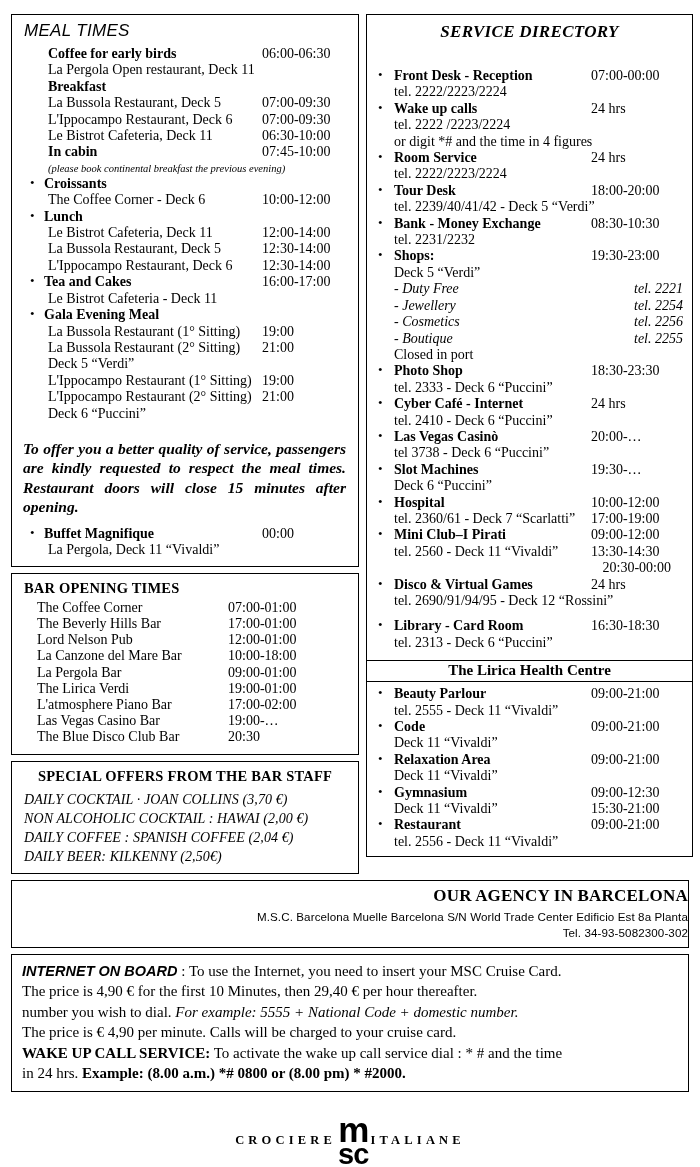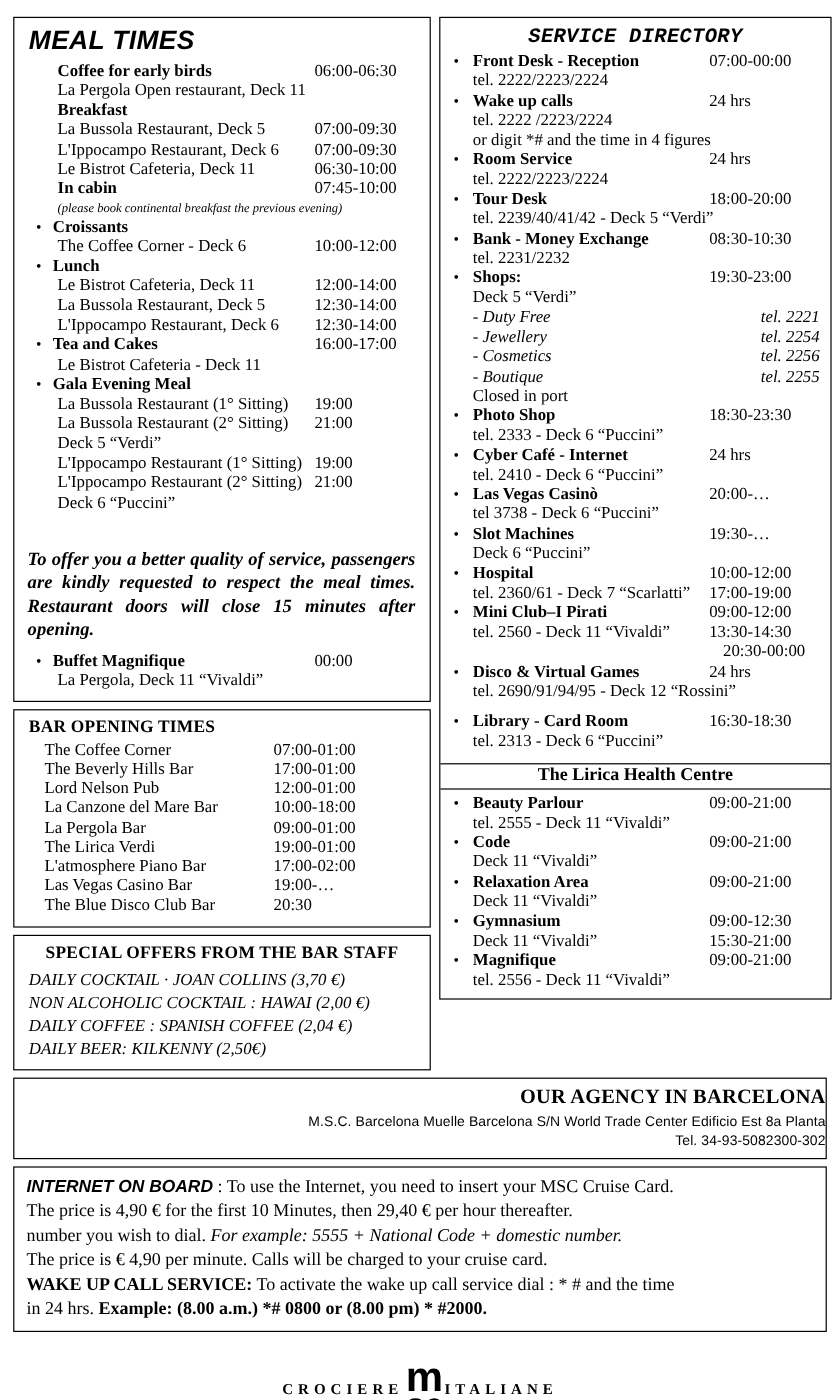--- a/index.html
+++ b/index.html
@@ -34,33 +34,33 @@
     border: 1.6px solid #000;
     box-sizing: border-box;
     background: #fff;
   }
   .mb6 { margin-bottom: 6px; }
 
   
   .sec-title-italic {
     font-family: "Liberation Sans", sans-serif;
     font-style: italic;
-    font-weight: bold;
-    font-size: 22px;
+    font-weight: normal;
+    font-size: 17px;
     letter-spacing: 0.3px;
     margin: 6px 0 5px 12px;
   }
   .sec-title-center {
-    font-family: Liberation Mono, monospace;
+    font-family: Liberation Serif, serif;
     font-style: italic;
     font-weight: bold;
     font-size: 17px;
     text-align: center;
     letter-spacing: 0.3px;
-    margin: 7px 0 3px 0;
+    margin: 7px 0 26px 0;
   }
   .sec-title-plain {
     font-family: "Liberation Serif", serif;
     font-weight: bold;
     font-size: 14.5px;
     margin: 6px 0 3px 12px;
     letter-spacing: 0.2px;
   }
   .sec-title-plain-center {
     font-family: "Liberation Serif", serif;
@@ -104,21 +104,21 @@
     line-height: 15px;
   }
 
   .notice {
     font-family: "Liberation Serif", serif;
     font-weight: bold;
     font-style: italic;
     font-size: 15.5px;
     line-height: 19.5px;
     text-align: justify;
-    margin: 22px 12px 9px 11px;
+    margin: 10px 12px 9px 11px;
   }
 
   
   .bar-body { padding: 0 10px 8px 10px; }
   .bar-body .rowline { padding-left: 15px; line-height: 16.2px; }
   .bar-body .rowline .tm { width: 120px; }
 
   
   .offers-body { padding: 0 10px 7px 12px; }
   .offers-body .offer {
@@ -574,21 +574,21 @@
             </div>
             <div class="rowline svc-item bul svc-head">
               <span class="lbl">Gymnasium</span>
               <span class="tm">09:00-12:30</span>
             </div>
             <div class="rowline svc-item svc-sub">
               <span class="lbl">Deck  11 “Vivaldi”</span>
               <span class="tm">15:30-21:00</span>
             </div>
             <div class="rowline svc-item bul svc-head">
-              <span class="lbl">Magnifique</span>
+              <span class="lbl">Restaurant</span>
               <span class="tm">09:00-21:00</span>
             </div>
             <div class="rowline svc-item svc-sub">
               <span class="lbl">tel. 2556 - Deck  11 “Vivaldi”</span>
               <span class="tm"></span>
             </div>
           </div>
       </div>
     </div>
 

